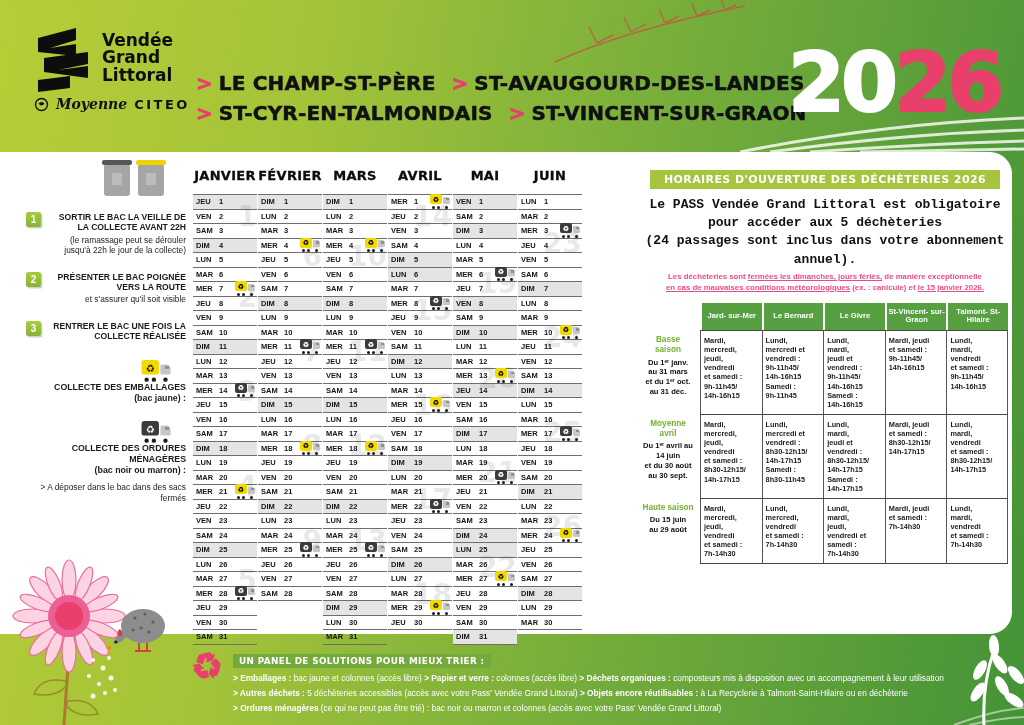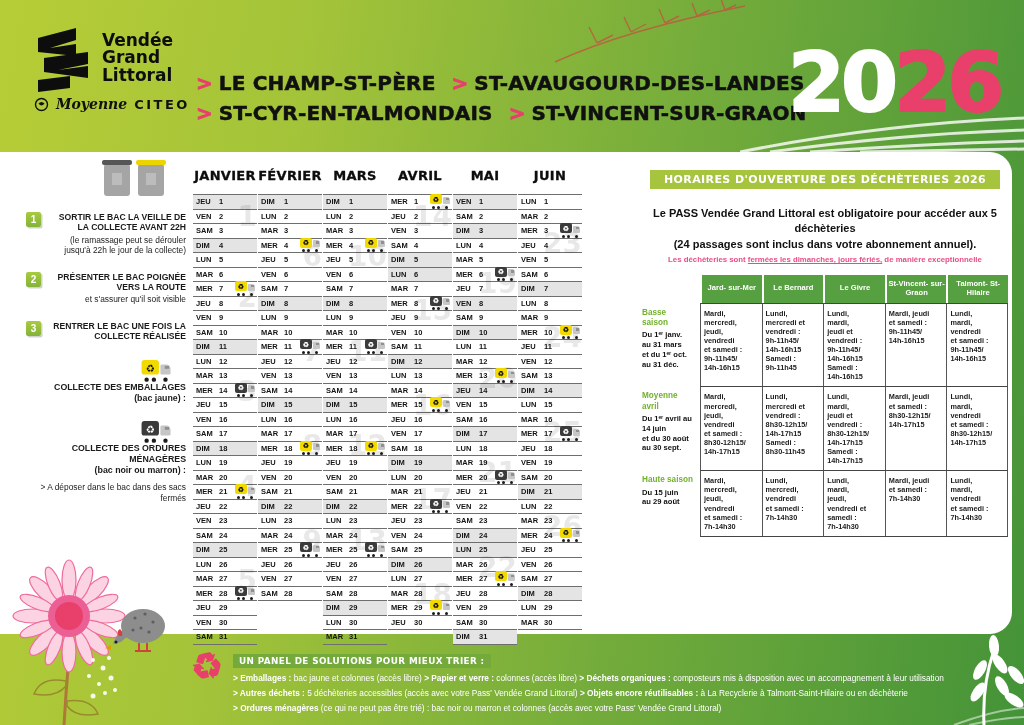--- a/index.html
+++ b/index.html
@@ -66,33 +66,33 @@
     padding-left:3px;font-size:7.5px;font-weight:bold;color:#141414;}
   .day-row.shaded{background:#e4e4e4;}
   .dow{display:inline-block;width:23px;}
   .day-row .truck{position:absolute;right:1px;top:-1px;z-index:2;}
   .weekmark{position:absolute;right:0;z-index:1;font-family:"DejaVu Sans",sans-serif;font-weight:bold;
     font-size:28px;color:rgba(0,0,0,.09);pointer-events:none;line-height:1;}
   
   .dech{left:642px;top:170px;width:366px;}
   .dech-badge{display:block;margin:0 auto;width:max-content;background:#a6c43e;color:#fff;
     font-family:"DejaVu Sans",sans-serif;font-weight:bold;font-size:11px;letter-spacing:.4px;padding:3px 14px;}
-  .dech-intro{margin-top:17px;text-align:center;font-weight:bold;font-size:11px;line-height:1.4;color:#111;}
+  .dech-intro{margin-top:7px;text-align:center;font-weight:bold;font-size:13px;line-height:1.4;color:#111;font-family:Liberation Mono, monospace;}
   .dech-warning{margin-top:3px;text-align:center;font-weight:bold;font-size:7.8px;line-height:1.4;color:#ea4b86;}
   .dech-warning .u{text-decoration:underline;}
   .dt{margin-top:9px;display:grid;grid-template-columns:58px repeat(5,1fr);}
   .dt-h{background:#57a041;color:#fff;font-weight:bold;font-size:7.6px;line-height:1.15;
     text-align:center;padding:5px 1px;border-left:2px solid #fff;display:flex;align-items:center;justify-content:center;}
   .dt-h:first-of-type{border-left:none;}
   .dt-corner{background:transparent;}
   .dt-cell{border-left:1px solid #555;border-top:1.5px solid #444;padding:5px 3px;
     font-size:7.3px;font-weight:bold;line-height:1.25;color:#1c1c1c;white-space:pre-line;}
   .dt-cell.last-col{border-right:1px solid #555;}
   .dt-cell.last-row{border-bottom:1.5px solid #444;}
-  .dt-label{border:none;padding:5px 6px 5px 0;text-align:left;}
+  .dt-label{border:none;padding:5px 6px 5px 0;text-align:center;}
   .season-label{color:#72b12e;font-weight:bold;font-size:8.2px;line-height:1.25;}
   .season-dates{margin-top:2px;color:#111;font-weight:bold;font-size:7.6px;line-height:1.3;white-space:pre-line;}
   
   .recycle-icon{left:191px;top:646px;font-size:36px;color:#e8406b;transform:rotate(-12deg);font-weight:bold;}
   .sol{left:233px;top:650px;width:750px;color:#fff;}
   .sol-badge{display:inline-block;background:#74a93c;color:#fff;font-family:"DejaVu Sans",sans-serif;
     font-weight:bold;font-size:8.8px;letter-spacing:.4px;padding:2px 6px;}
   .sol-line{margin-top:4.5px;font-size:8.3px;line-height:1.3;}
   .sol-line strong{font-weight:bold;}
   
@@ -602,20 +602,21 @@
     </div>
 
   <div class="abs dech">
     <div class="dech-badge">HORAIRES D'OUVERTURE DES DÉCHÈTERIES 2026</div>
     <div class="dech-intro">
       <div>Le PASS Vendée Grand Littoral est obligatoire pour accéder aux 5 déchèteries</div>
       <div>(24 passages sont inclus dans votre abonnement annuel).</div>
     </div>
     <div class="dech-warning">
       <div><span>Les déchèteries sont </span><span class="u">fermées les dimanches, jours fériés,</span><span> de manière exceptionnelle</span></div>
+      <div><span class="u">en cas de mauvaises conditions météorologiques</span><span> (ex. : canicule) et </span><span class="u">le 15 janvier 2026.</span></div>
     </div>
     <div class="dt" id="dech-table">
         <div class="dt-corner"></div>
         <div class="dt-h first">Jard- sur-Mer</div>
         <div class="dt-h">Le Bernard</div>
         <div class="dt-h">Le Givre</div>
         <div class="dt-h">St-Vincent- sur-Graon</div>
         <div class="dt-h">Talmont- St-Hilaire</div>
         <div class="dt-cell dt-label"><div class="season-label">Basse saison</div><div class="season-dates">Du 1ᵉʳ janv.
 au 31 mars

